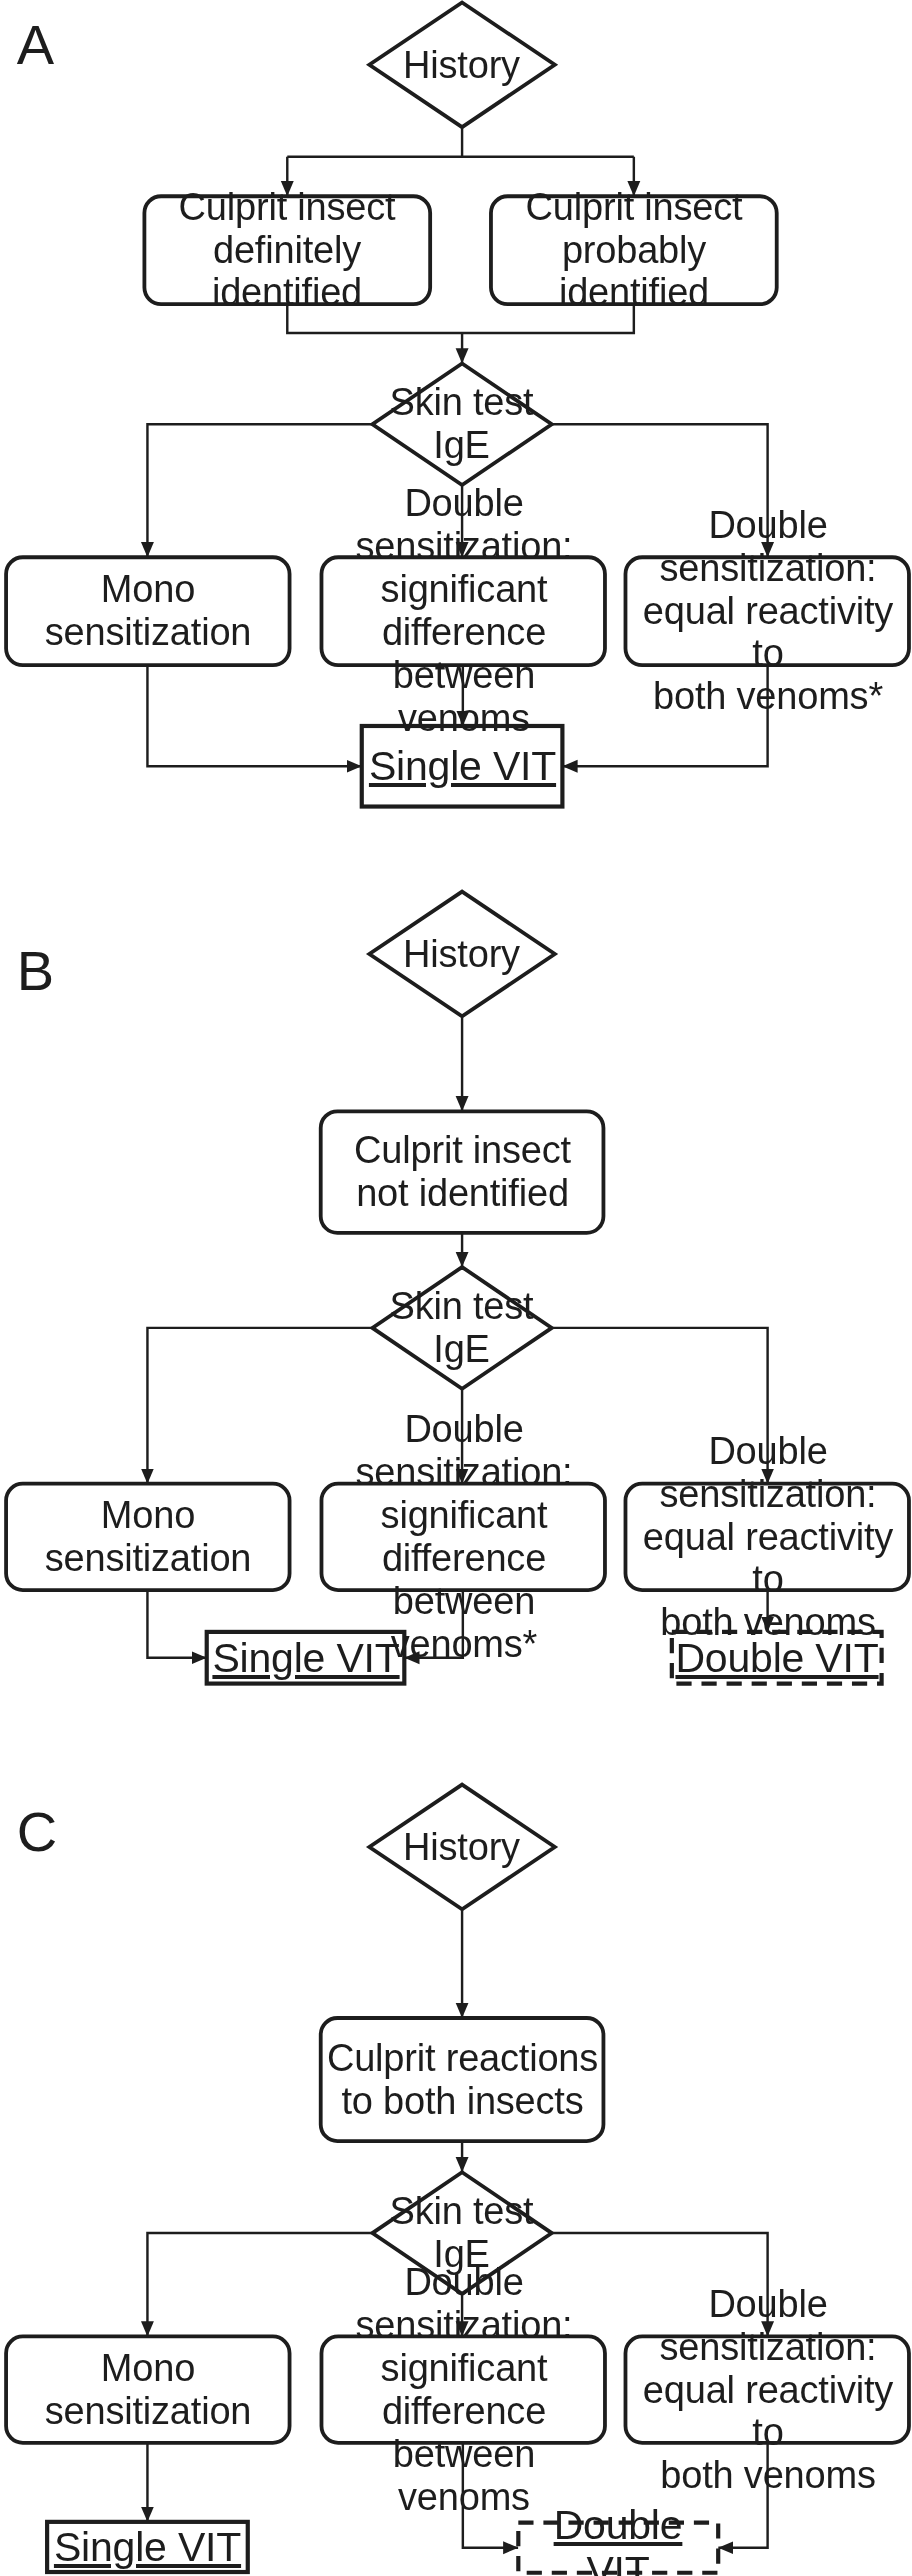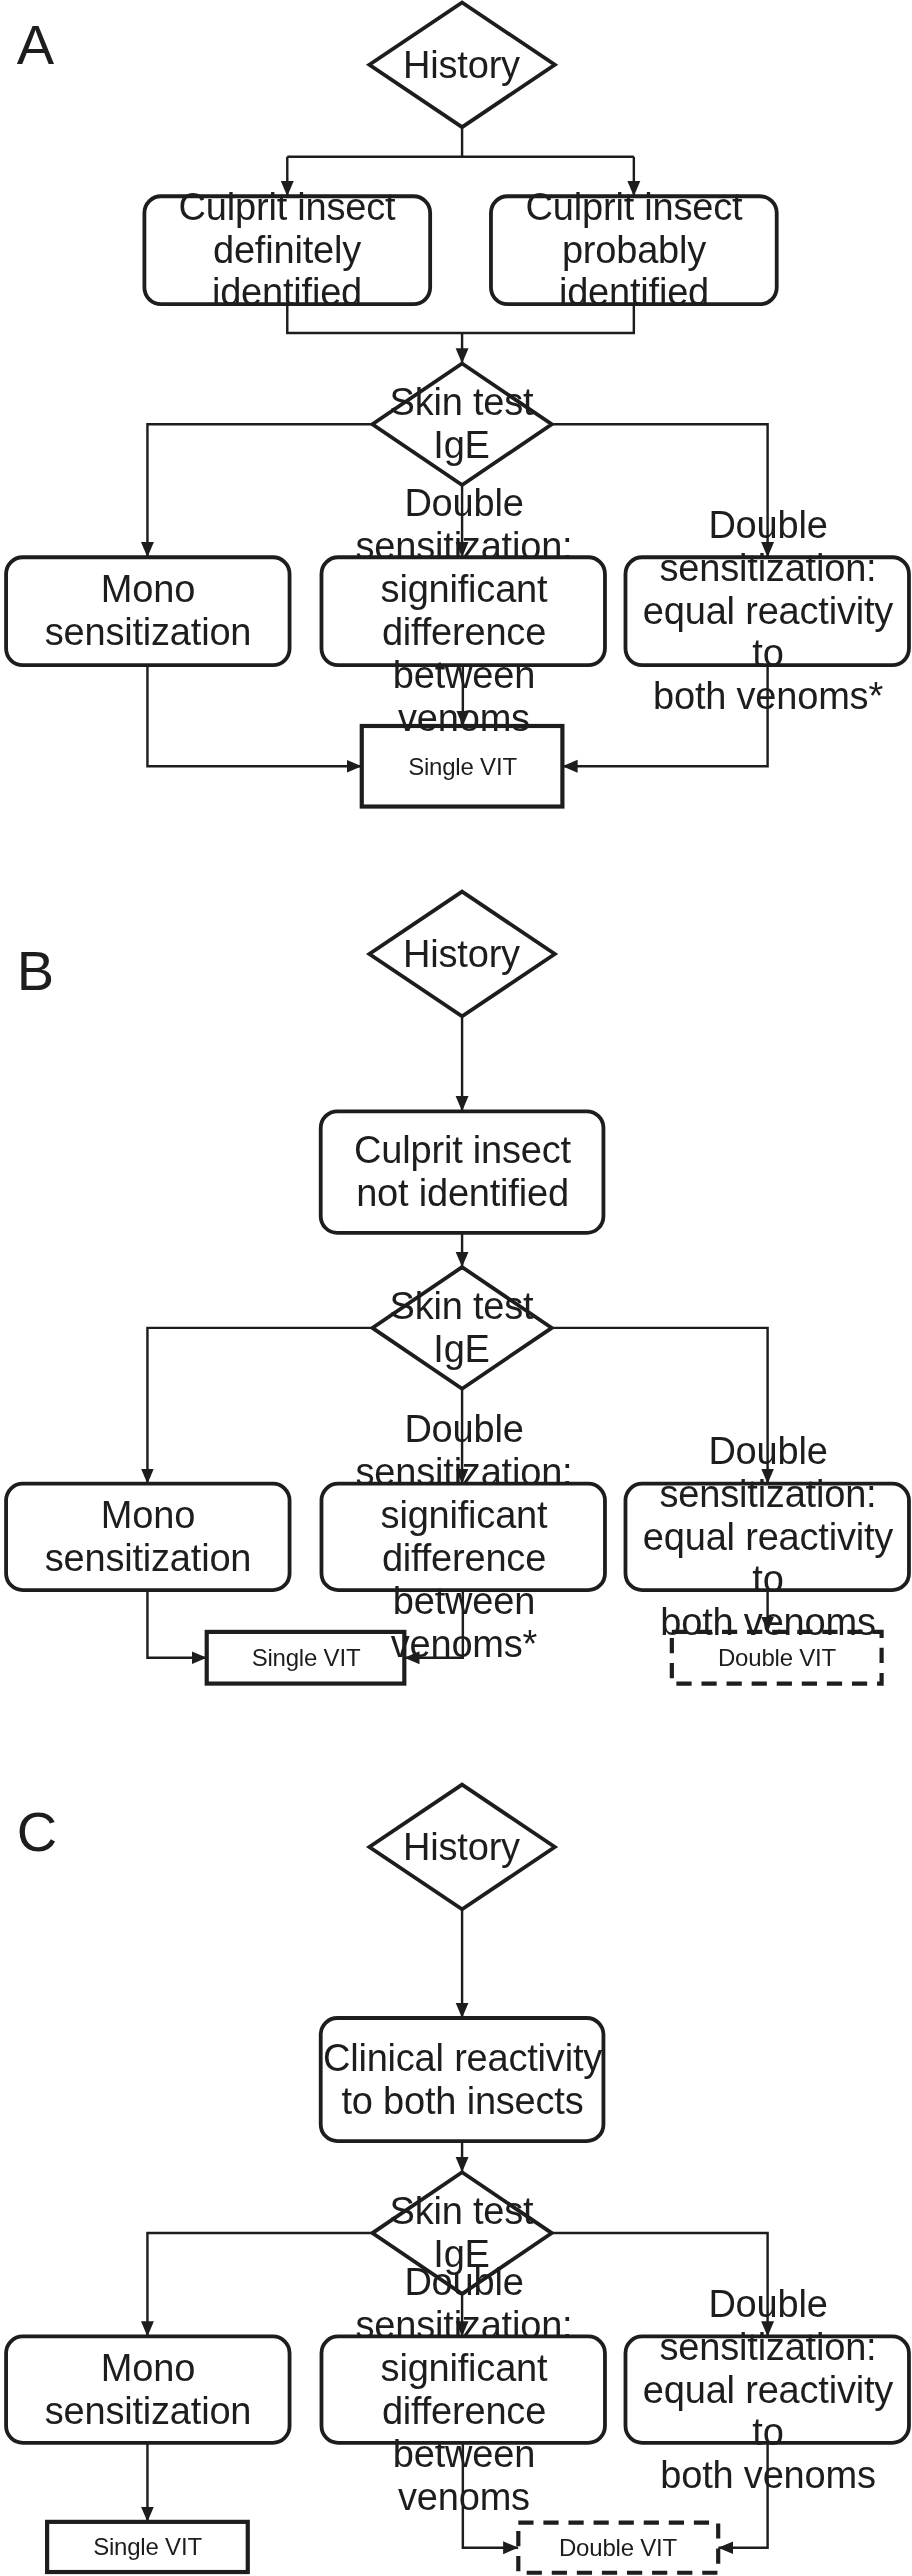--- a/index.html
+++ b/index.html
@@ -22,21 +22,21 @@
     align-items: center;
     justify-content: center;
     text-align: center;
     white-space: pre-line;
     font-size: 38px;
     line-height: 1.13;
     color: #1d1d1d;
     letter-spacing: -0.2px;
   }
   .panel-label { font-size: 56px; justify-content: flex-start; align-items: flex-start; line-height: 1; }
-  .outcome { font-size: 24px; }
+  .outcome { font-size: 41px; text-decoration: underline; }
 </style>
 </head>
 <body>
 
 <div class="canvas">
 
   <svg width="912" height="2576" viewBox="0 0 1200 3389">
     <defs>
       <marker id="arrow" markerUnits="userSpaceOnUse" markerWidth="32" markerHeight="26" refX="20" refY="10" orient="auto">
         <path d="M0,1.5 L20,10 L0,18.5 Z" fill="#1d1d1d"></path>
@@ -133,21 +133,21 @@
 significant difference
 between venoms*</div>
   <div class="txt" style="left:626px; top:1484px; width:284px; height:106px;">Double sensitization:
 equal reactivity to
 both venoms</div>
   <div class="txt outcome" style="left:207px; top:1632px; width:198px; height:52px;">Single VIT</div>
   <div class="txt outcome" style="left:672px; top:1632px; width:210px; height:52px;">Double VIT</div>
 
   <div class="txt panel-label" style="left:16.7px; top:1804px; width:68px; height:68px;">C</div>
   <div class="txt" style="left:369px; top:1809px; width:185px; height:76px;">History</div>
-  <div class="txt" style="left:321px; top:2018px; width:283px; height:123px;">Clinical reactivity
+  <div class="txt" style="left:321px; top:2018px; width:283px; height:123px;">Culprit reactions
 to both insects</div>
   <div class="txt" style="left:372px; top:2195px; width:179px; height:76px;">Skin test
 IgE</div>
   <div class="txt" style="left:6px; top:2337px; width:284px; height:106px;">Mono sensitization</div>
   <div class="txt" style="left:322px; top:2337px; width:284px; height:106px;">Double sensitization:
 significant difference
 between venoms</div>
   <div class="txt" style="left:626px; top:2337px; width:284px; height:106px;">Double sensitization:
 equal reactivity to
 both venoms</div>

